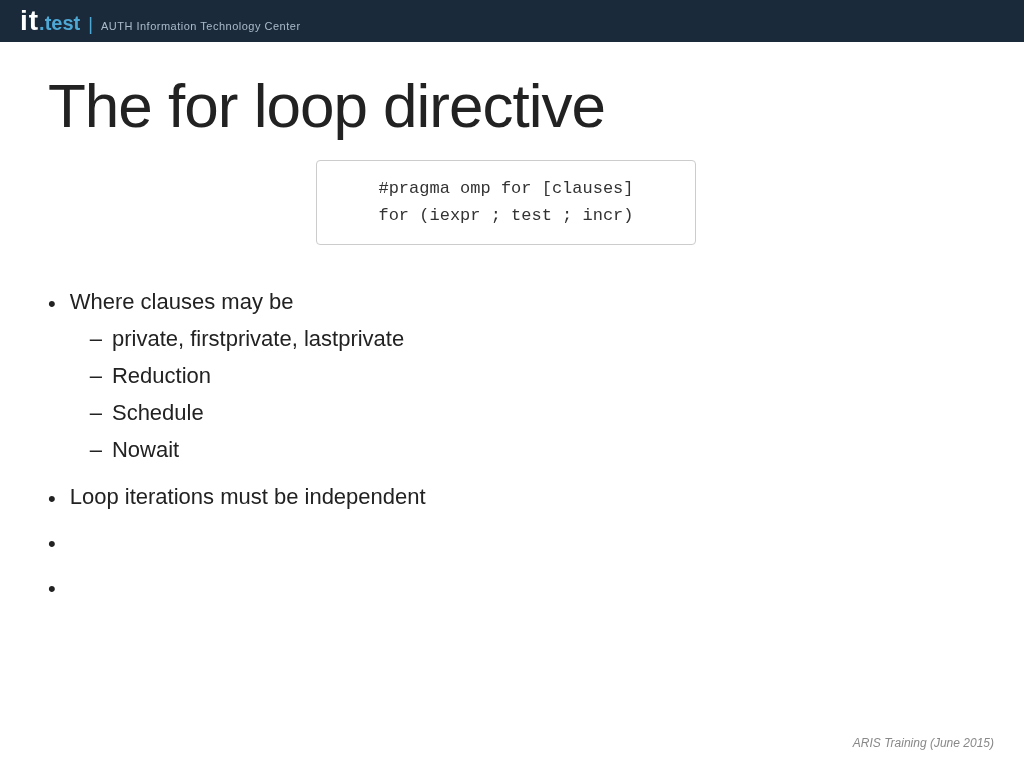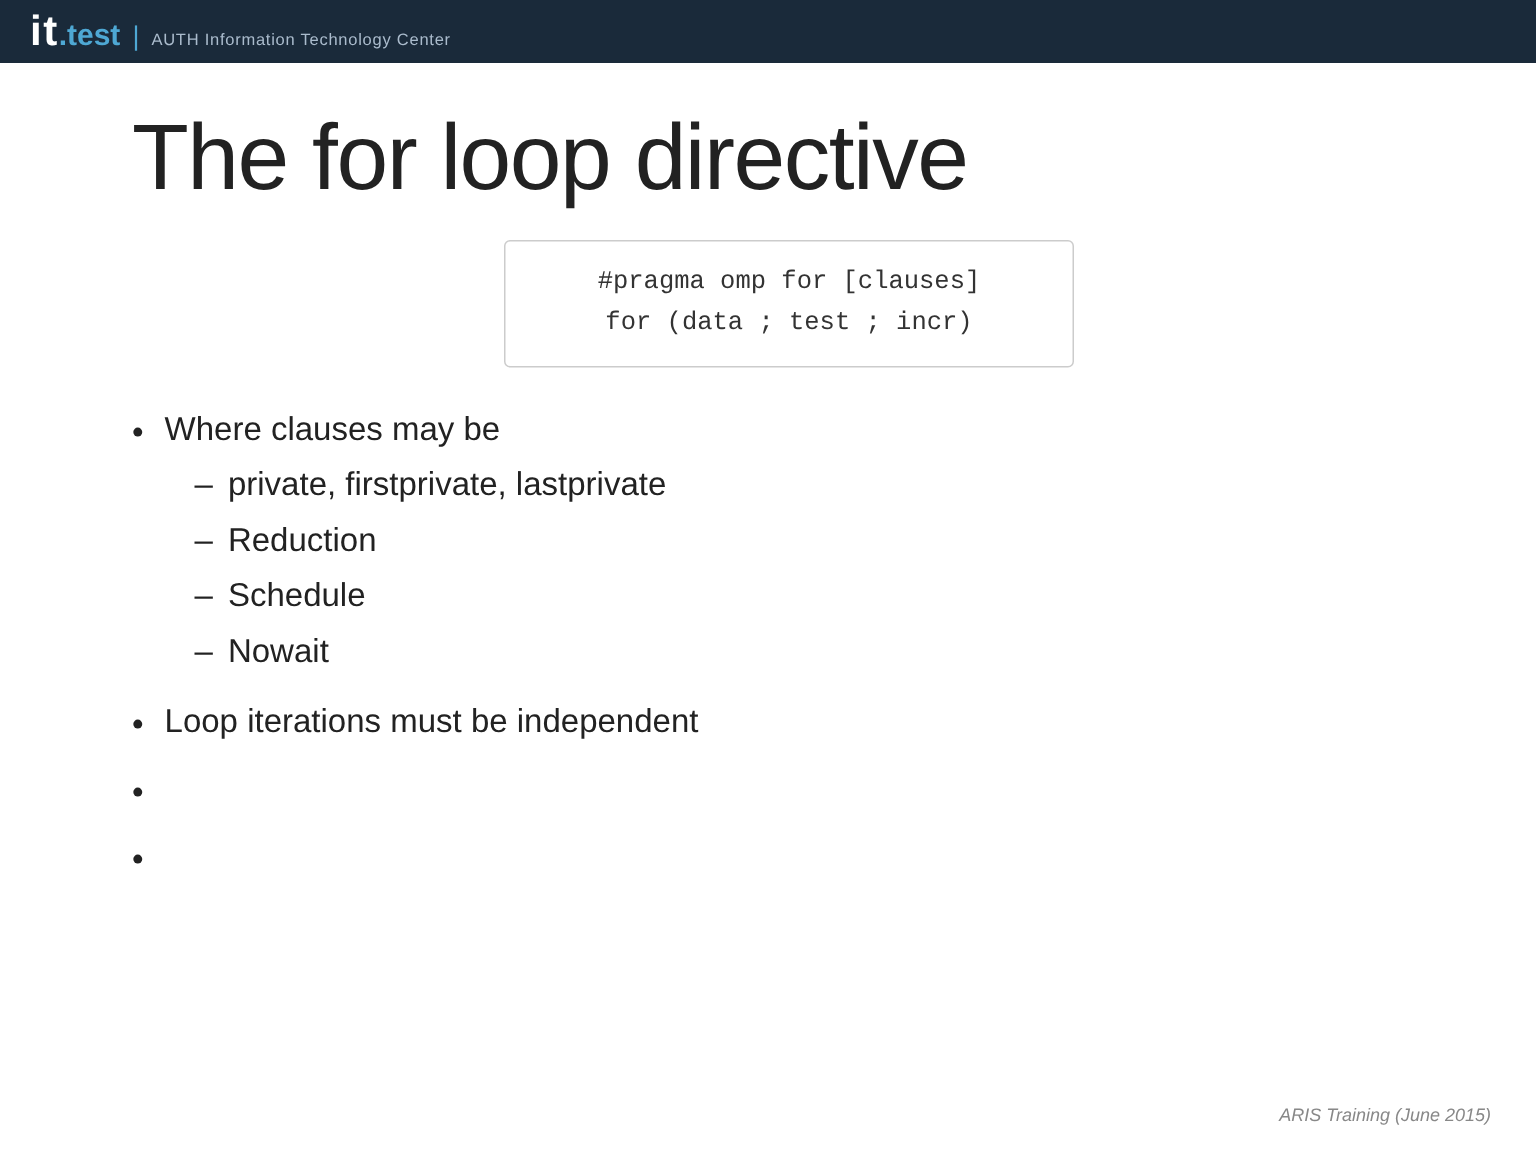--- a/index.html
+++ b/index.html
@@ -70,42 +70,42 @@
       color: #aabbcc;
       font-size: 11px;
       font-weight: normal;
       letter-spacing: 0.5px;
       text-align: right;
     }
 
     
     .content {
       flex: 1;
-      padding: 30px 60px 20px 88px;
+      padding: 30px 60px 20px 48px;
       display: flex;
       flex-direction: column;
     }
 
     
     .slide-title {
       font-size: 62px;
       font-weight: 300;
       color: #222222;
       letter-spacing: -1px;
       margin-bottom: 20px;
       line-height: 1.1;
     }
 
     
     .code-box {
       border: 1px solid #cccccc;
       border-radius: 4px;
       padding: 14px 20px;
       text-align: center;
-      margin-bottom: 24px;
+      margin-bottom: 40px;
       align-self: center;
       min-width: 380px;
     }
 
     .code-text {
       font-family: 'Courier New', Courier, monospace;
       font-size: 17px;
       color: #333333;
       line-height: 1.6;
     }
@@ -175,21 +175,21 @@
       <span class="logo-subtitle">AUTH Information Technology Center</span>
     </div>
   </div>
 
   <div class="content">
 
     <h1 class="slide-title">The for loop directive</h1>
 
     <div class="code-box">
       <div class="code-text">#pragma omp for  [clauses]</div>
-      <div class="code-text">for (data ; test ; incr)</div>
+      <div class="code-text">for (iexpr ; test ; incr)</div>
     </div>
 
     <ul class="bullet-list">
 
       <li>
         <span class="bullet-dot">•</span>
         <div>
           <span>Where clauses may be</span>
           <ul class="sub-list">
             <li>

